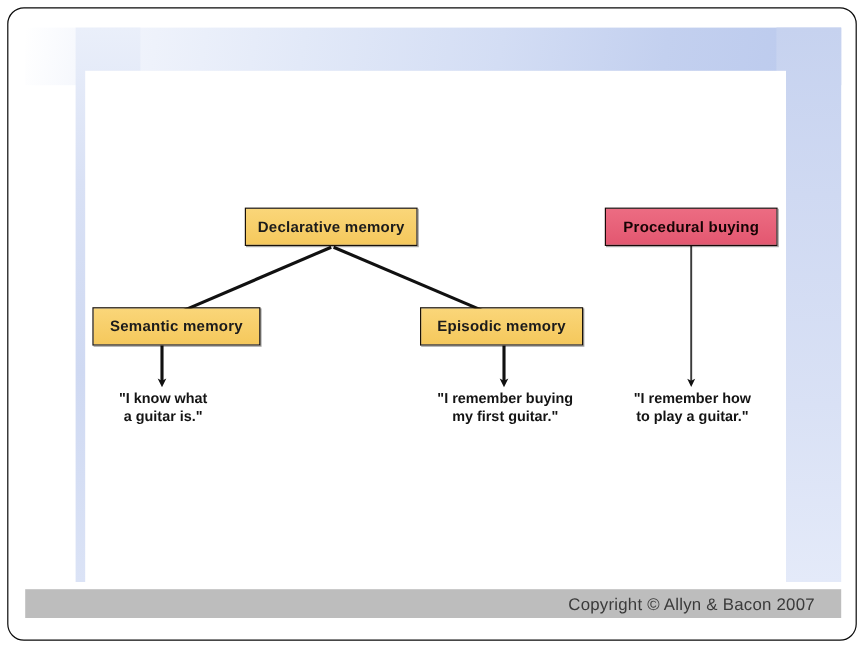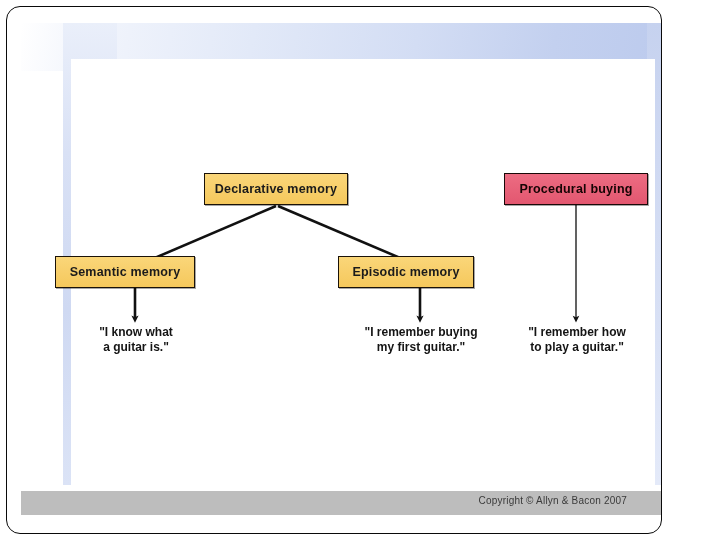--- a/index.html
+++ b/index.html
@@ -13,21 +13,21 @@
     height: 540px;
     font-family: "Liberation Sans", sans-serif;
     overflow: hidden;
   }
 
   
   .slide {
     position: absolute;
     left: 6px;
     top: 6px;
-    width: 656px;
+    width: 708px;
     height: 528px;
     box-sizing: border-box;
     border: 1.5px solid #0a0a0a;
     border-radius: 14px;
     background: #ffffff;
     overflow: hidden;
   }
 
   
   .band-top {
@@ -85,21 +85,21 @@
     left: 14px;
     top: 484px;
     width: 680px;
     height: 24px;
     background: #bdbdbd;
   }
   .footer-text {
     position: absolute;
     right: 34px;
     top: 488px;
-    font-size: 10px;
+    font-size: 14px;
     color: #3a3a3a;
     letter-spacing: 0.2px;
     white-space: nowrap;
   }
 
   
   .diagram {
     position: absolute;
     left: 0;
     top: 0;
@@ -182,25 +182,25 @@
     </svg>
 
     <div class="node amber" style="left:197px; top:166px; width:144px; height:32px;">
       <span>Declarative memory</span>
     </div>
 
     <div class="node rose" style="left:497px; top:166px; width:144px; height:32px;">
       <span>Procedural buying</span>
     </div>
 
-    <div class="node amber" style="left:48px; top:249px; width:140px; height:32px;">
+    <div class="node amber" style="left:70px; top:249px; width:140px; height:32px;">
       <span>Semantic memory</span>
     </div>
 
-    <div class="node amber" style="left:331px; top:249px; width:136px; height:32px;">
+    <div class="node amber" style="left:343px; top:249px; width:136px; height:32px;">
       <span>Episodic memory</span>
     </div>
 
     <div class="caption" style="left:58px; top:318px; width:142px;">
       <div>"I know what</div>
       <div>a guitar is."</div>
     </div>
 
     <div class="caption" style="left:333px; top:318px; width:162px;">
       <div>"I remember buying</div>

